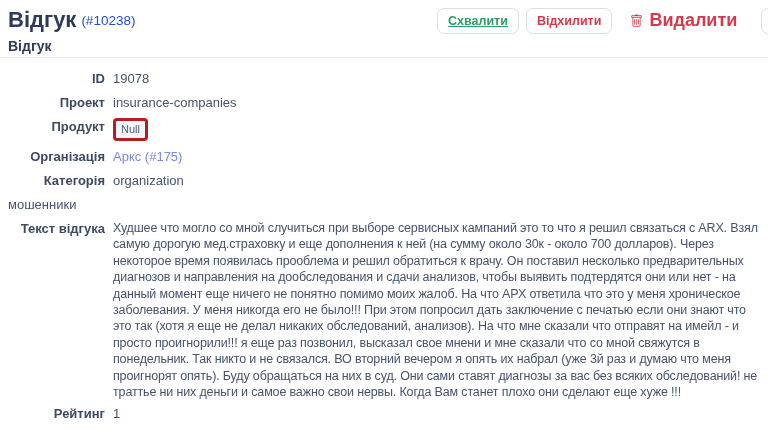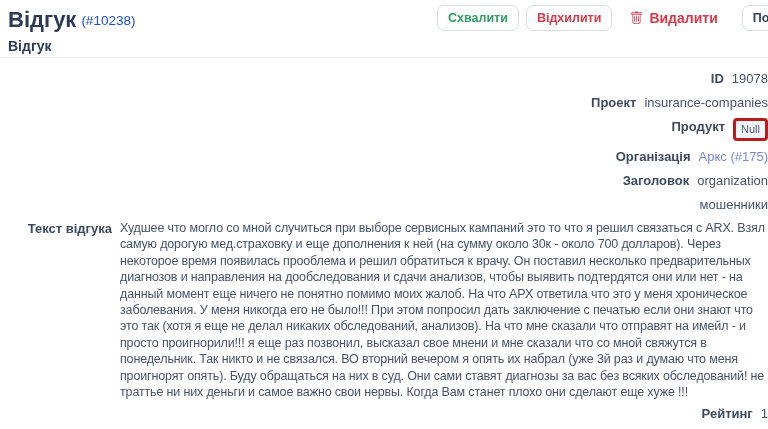--- a/index.html
+++ b/index.html
@@ -4,29 +4,29 @@
 <style>
   * { margin:0; padding:0; box-sizing:border-box; }
   html,body { width:768px; height:429px; overflow:hidden; background:#ffffff;
     font-family:"Liberation Sans", sans-serif; color:#45536e; }
   .page-header { position:relative; padding:8px 8px 0 8px; height:32px; }
   .page-title { font-size:22px; font-weight:bold; color:#2e3a59; line-height:24px; display:inline-block; }
   .page-title .id-suffix { font-size:13.5px; color:#1d4ed8; font-weight:normal; margin-left:5px; vertical-align:2px; }
   .actions { position:absolute; left:437px; top:5px; display:flex; align-items:center; white-space:nowrap; }
   .btn { background:#fff; border:1px solid #d9dfe7; border-radius:7px; padding:5px 10px;
     font-size:12.5px; font-family:inherit; cursor:pointer; line-height:14px; }
-  .btn-approve { color:#2f9e63; margin-right:7px; font-weight:bold;}
+  .btn-approve { color:#2f9e63; margin-right:7px; font-weight:bold;text-decoration:underline;}
   .btn-reject  { color:#d63a4a; margin-right:12px; font-weight:bold;}
-  .btn-delete  { background:none; border:none; color:#d63a4a; font-size:14px; font-weight:bold;
+  .btn-delete  { background:none; border:none; color:#d63a4a; font-size:18px; font-weight:bold;
     display:inline-flex; align-items:center; gap:6px; margin-right:18px; padding:5px 6px; cursor:pointer; font-family:inherit;}
   .btn-back { color:#33415c; font-weight:bold; overflow:visible; }
   .card-title { font-size:14px; font-weight:bold; color:#2e3a59; padding:7px 8px 3px; line-height:15px;
     border-bottom:1px solid #e7ebf0; }
   .rows { padding-top:12px; }
-  .row { display:flex; margin-bottom:7px; font-size:13px; line-height:17px; align-items:flex-start;justify-content:flex-end; }
+  .row { display:flex; margin-bottom:7px; font-size:13px; line-height:17px; align-items:flex-start; }
   .row .label { width:105px; min-width:105px; text-align:right; font-weight:bold; color:#3c4a63; }
   .row .value { margin-left:8px; color:#45536e; }
   .value a { color:#7889e0; text-decoration:none; }
   .badge-null { display:inline-block; font-size:11px; line-height:13px; padding:2px 5px;
     border:3px solid #b91c1c; border-radius:4px; background:#f3f6f9; color:#526079; }
   .row-text { margin-bottom:5px; }
   .row-text .value { font-size:12.5px; letter-spacing:-0.15px; line-height:16.4px; max-width:648px; }
   .row-rating { margin-bottom:1px; }
   .trash-icon svg { display:block; }
 </style>
@@ -73,21 +73,21 @@
         <div class="label">Продукт</div>
         <div class="value"><span class="badge-null">Null</span></div>
       </div>
 
       <div class="row">
         <div class="label">Організація</div>
         <div class="value"><a href="#">Аркс (#175)</a></div>
       </div>
 
       <div class="row">
-        <div class="label">Заголовок</div>
+        <div class="label">Категорія</div>
         <div class="value">organization</div>
       </div>
 
       <div class="row">
         <div class="value">мошенники</div>
       </div>
 
       <div class="row row-text">
         <div class="label">Текст відгука</div>
         <div class="value">Худшее что могло со мной случиться при выборе сервисных кампаний это то что я решил связаться с ARX. Взял самую дорогую мед.страховку и еще дополнения к ней (на сумму около 30к - около 700 долларов). Через некоторое время появилась прооблема и решил обратиться к врачу. Он поставил несколько предварительных диагнозов и направления на дообследования и сдачи анализов, чтобы выявить подтердятся они или нет - на данный момент еще ничего не понятно помимо моих жалоб. На что АРХ ответила что это у меня хроническое заболевания. У меня никогда его не было!!! При этом попросил дать заключение с печатью если они знают что это так (хотя я еще не делал никаких обследований, анализов). На что мне сказали что отправят на имейл - и просто проигнорили!!! я еще раз позвонил, высказал свое мнени и мне сказали что со мной свяжутся в понедельник. Так никто и не связался. ВО вторний вечером я опять их набрал (уже 3й раз и думаю что меня проигнорят опять). Буду обращаться на них в суд. Они сами ставят диагнозы за вас без всяких обследований! не траттье ни них деньги и самое важно свои нервы. Когда Вам станет плохо они сделают еще хуже !!!</div>

